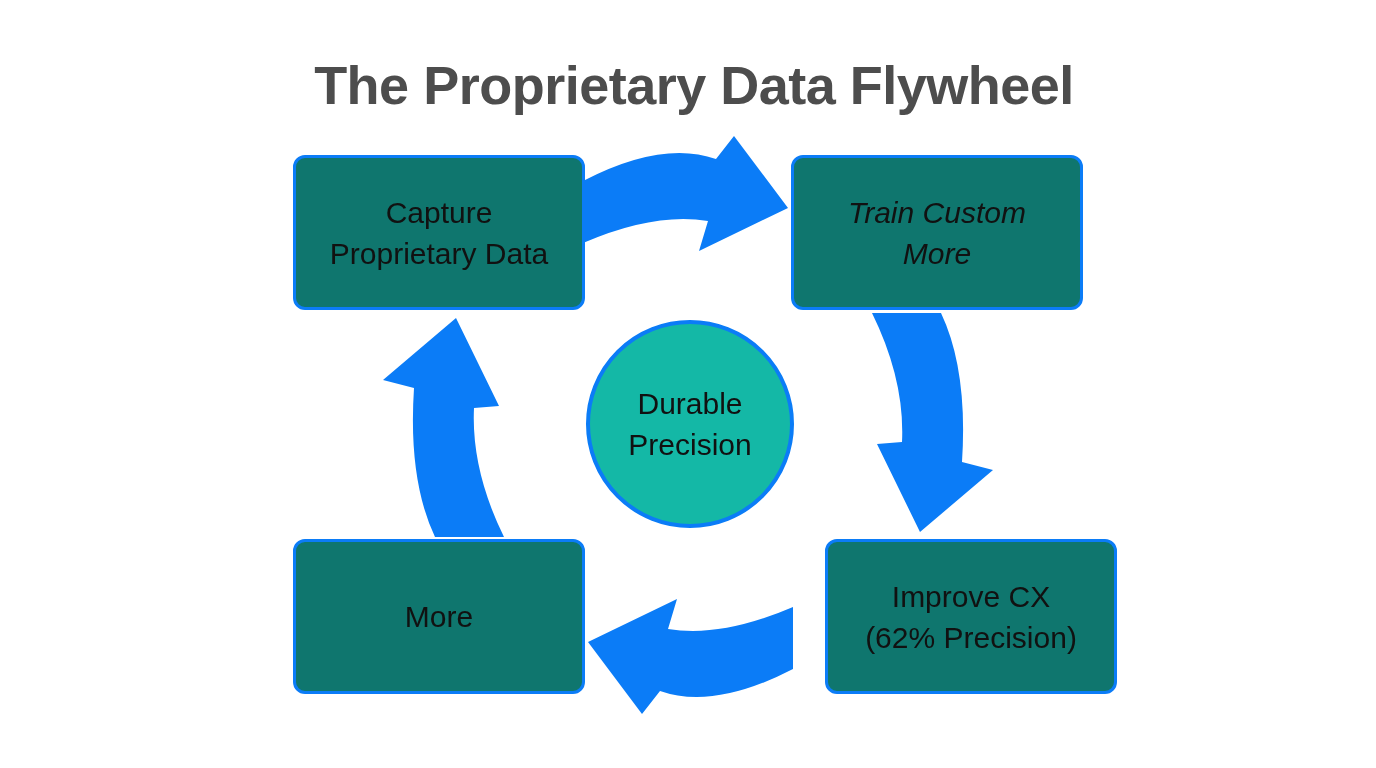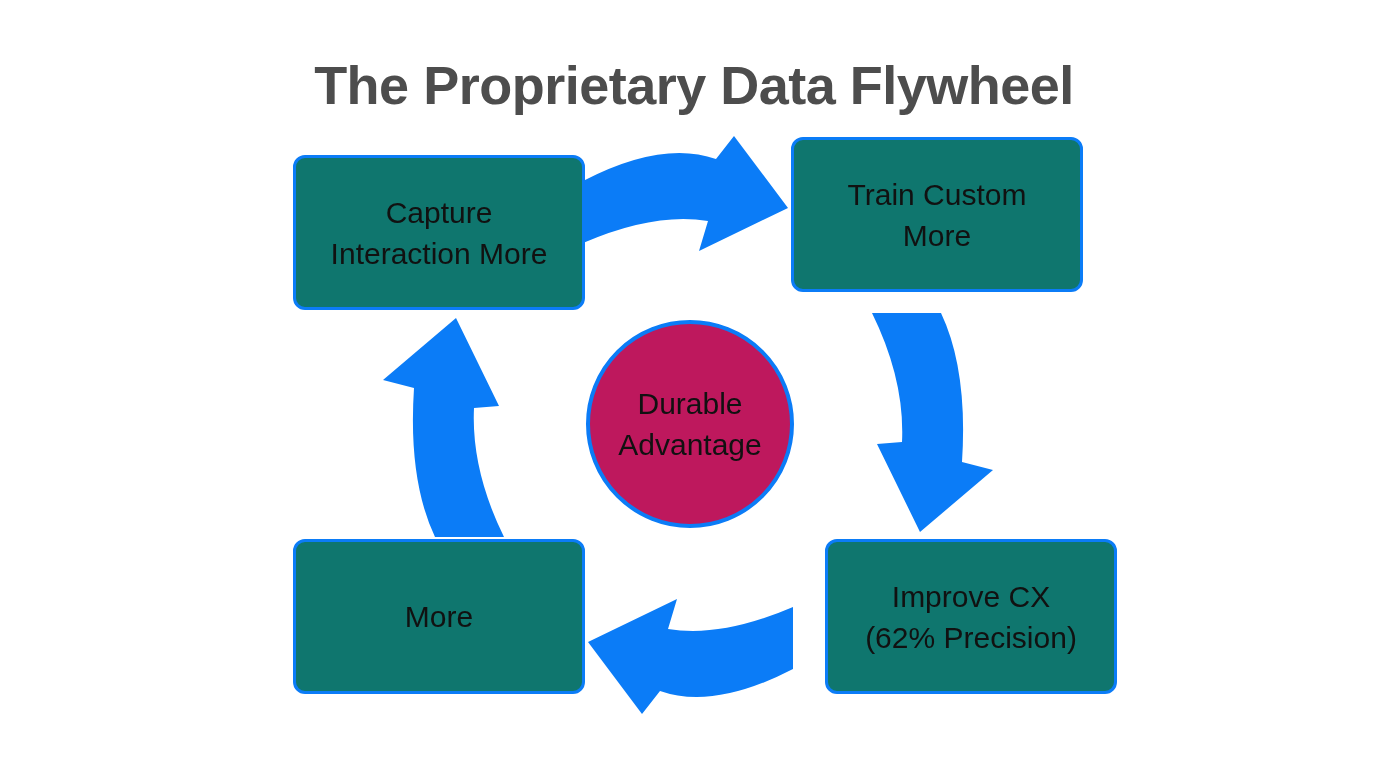--- a/index.html
+++ b/index.html
@@ -51,31 +51,31 @@
     text-align: center;
   }
   .node .line, .hub .line {
     font-size: 30px;
     font-weight: 500;
     color: #111111;
     line-height: 41px;
     white-space: nowrap;
   }
   .node-capture { left: 293px; top: 155px; }
-  .node-train   { left: 791px; top: 137px; }
+  .node-train   { left: 791px; top: 155px; font-style: italic; }
   .node-more    { left: 293px; top: 539px; }
   .node-improve { left: 825px; top: 539px; }
   .hub {
     position: absolute;
     left: 586px;
     top: 320px;
     width: 208px;
     height: 208px;
     box-sizing: border-box;
-    background: #be185d;
+    background: #14b8a6;
     border: 4px solid #0b7cf7;
     border-radius: 50%;
     display: flex;
     flex-direction: column;
     align-items: center;
     justify-content: center;
     z-index: 2;
     text-align: center;
   }
 </style>
@@ -88,35 +88,35 @@
 
   <svg class="arrow-layer" viewBox="0 0 1376 768">
     <path d="M 583 181 Q 662 140 716 159 L 734 136 L 788 208 L 699 251 L 708 221 Q 655 212 583 243 Z" fill="#0b7cf7"></path>
     <path d="M 872 313 Q 905 380 902 442 L 877 444 L 920 532 L 993 470 L 962 462 Q 968 370 941 313 Z" fill="#0b7cf7"></path>
     <path d="M 793 669 Q 714 710 660 691 L 642 714 L 588 642 L 677 599 L 668 629 Q 721 638 793 607 Z" fill="#0b7cf7"></path>
     <path d="M 504 537 Q 471 470 474 408 L 499 406 L 456 318 L 383 380 L 414 388 Q 408 480 435 537 Z" fill="#0b7cf7"></path>
   </svg>
 
   <div class="node node-capture">
     <div class="line">Capture</div>
-    <div class="line">Interaction More</div>
+    <div class="line">Proprietary Data</div>
   </div>
 
   <div class="node node-train">
     <div class="line">Train Custom</div>
     <div class="line">More</div>
   </div>
 
   <div class="node node-improve">
     <div class="line">Improve CX</div>
     <div class="line">(62% Precision)</div>
   </div>
 
   <div class="node node-more">
     <div class="line">More</div>
   </div>
 
   <div class="hub">
     <div class="line">Durable</div>
-    <div class="line">Advantage</div>
+    <div class="line">Precision</div>
   </div>
 
 </div>
 
 </body></html>

